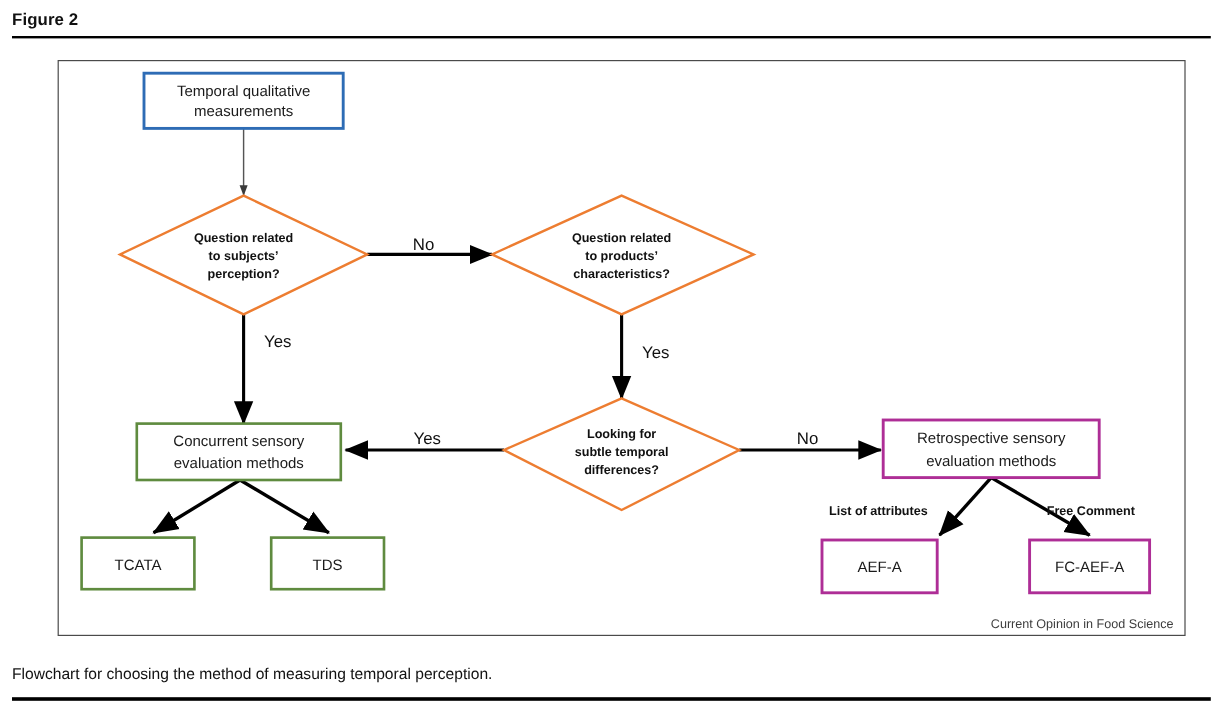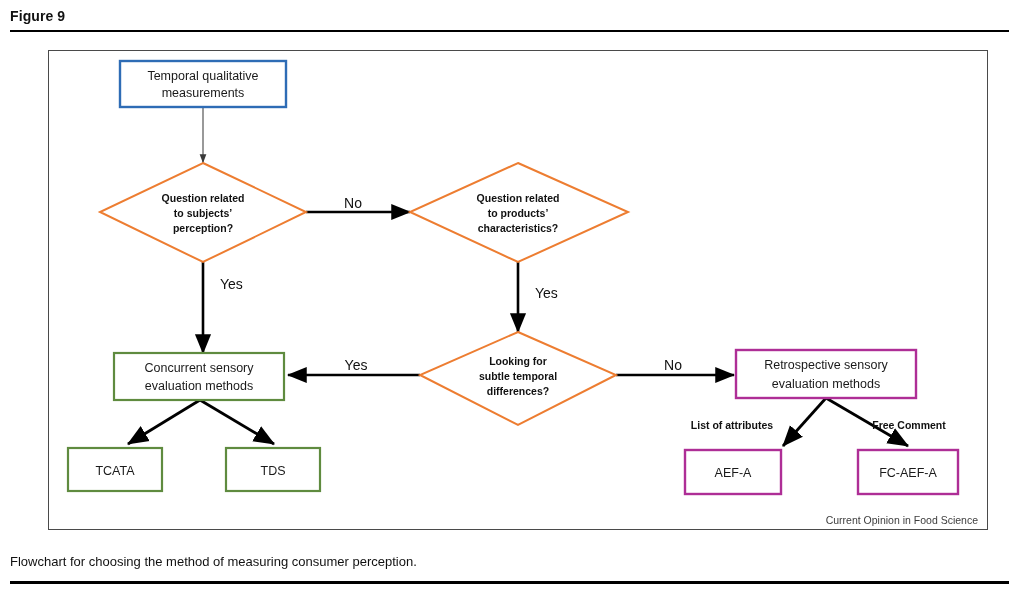--- a/index.html
+++ b/index.html
@@ -97,21 +97,21 @@
     font-size: 10.5px;
     font-weight: bold;
     fill: #111111;
   }
 </style>
 </head>
 <body>
 
 <div class="page">
 
-  <div class="fig-title">Figure 9</div>
+  <div class="fig-title">Figure 2</div>
   <div class="rule-top"></div>
 
   <div class="figure-frame"></div>
 
   <div class="canvas">
     <svg width="940" height="480" viewBox="0 0 940 480" xmlns="http://www.w3.org/2000/svg">
       <defs>
         <marker id="arrowhead" markerWidth="9" markerHeight="9" refX="7.2" refY="3.4" orient="auto" markerUnits="strokeWidth">
           <path d="M0,0.3 L7.6,3.4 L0,6.5 z" fill="#000000"></path>
         </marker>
@@ -224,16 +224,16 @@
 
       <g>
         <rect x="810" y="400" width="100" height="44" fill="#ffffff" stroke="#AE2E96" stroke-width="2.4"></rect>
         <text class="node-label" x="860" y="427" text-anchor="middle">FC-AEF-A</text>
       </g>
     </svg>
 
     <div class="credit">Current Opinion in Food Science</div>
   </div>
 
-  <div class="caption">Flowchart for choosing the method of measuring consumer perception.</div>
+  <div class="caption">Flowchart for choosing the method of measuring temporal perception.</div>
   <div class="rule-bottom"></div>
 
 </div>
 
 </body></html>

